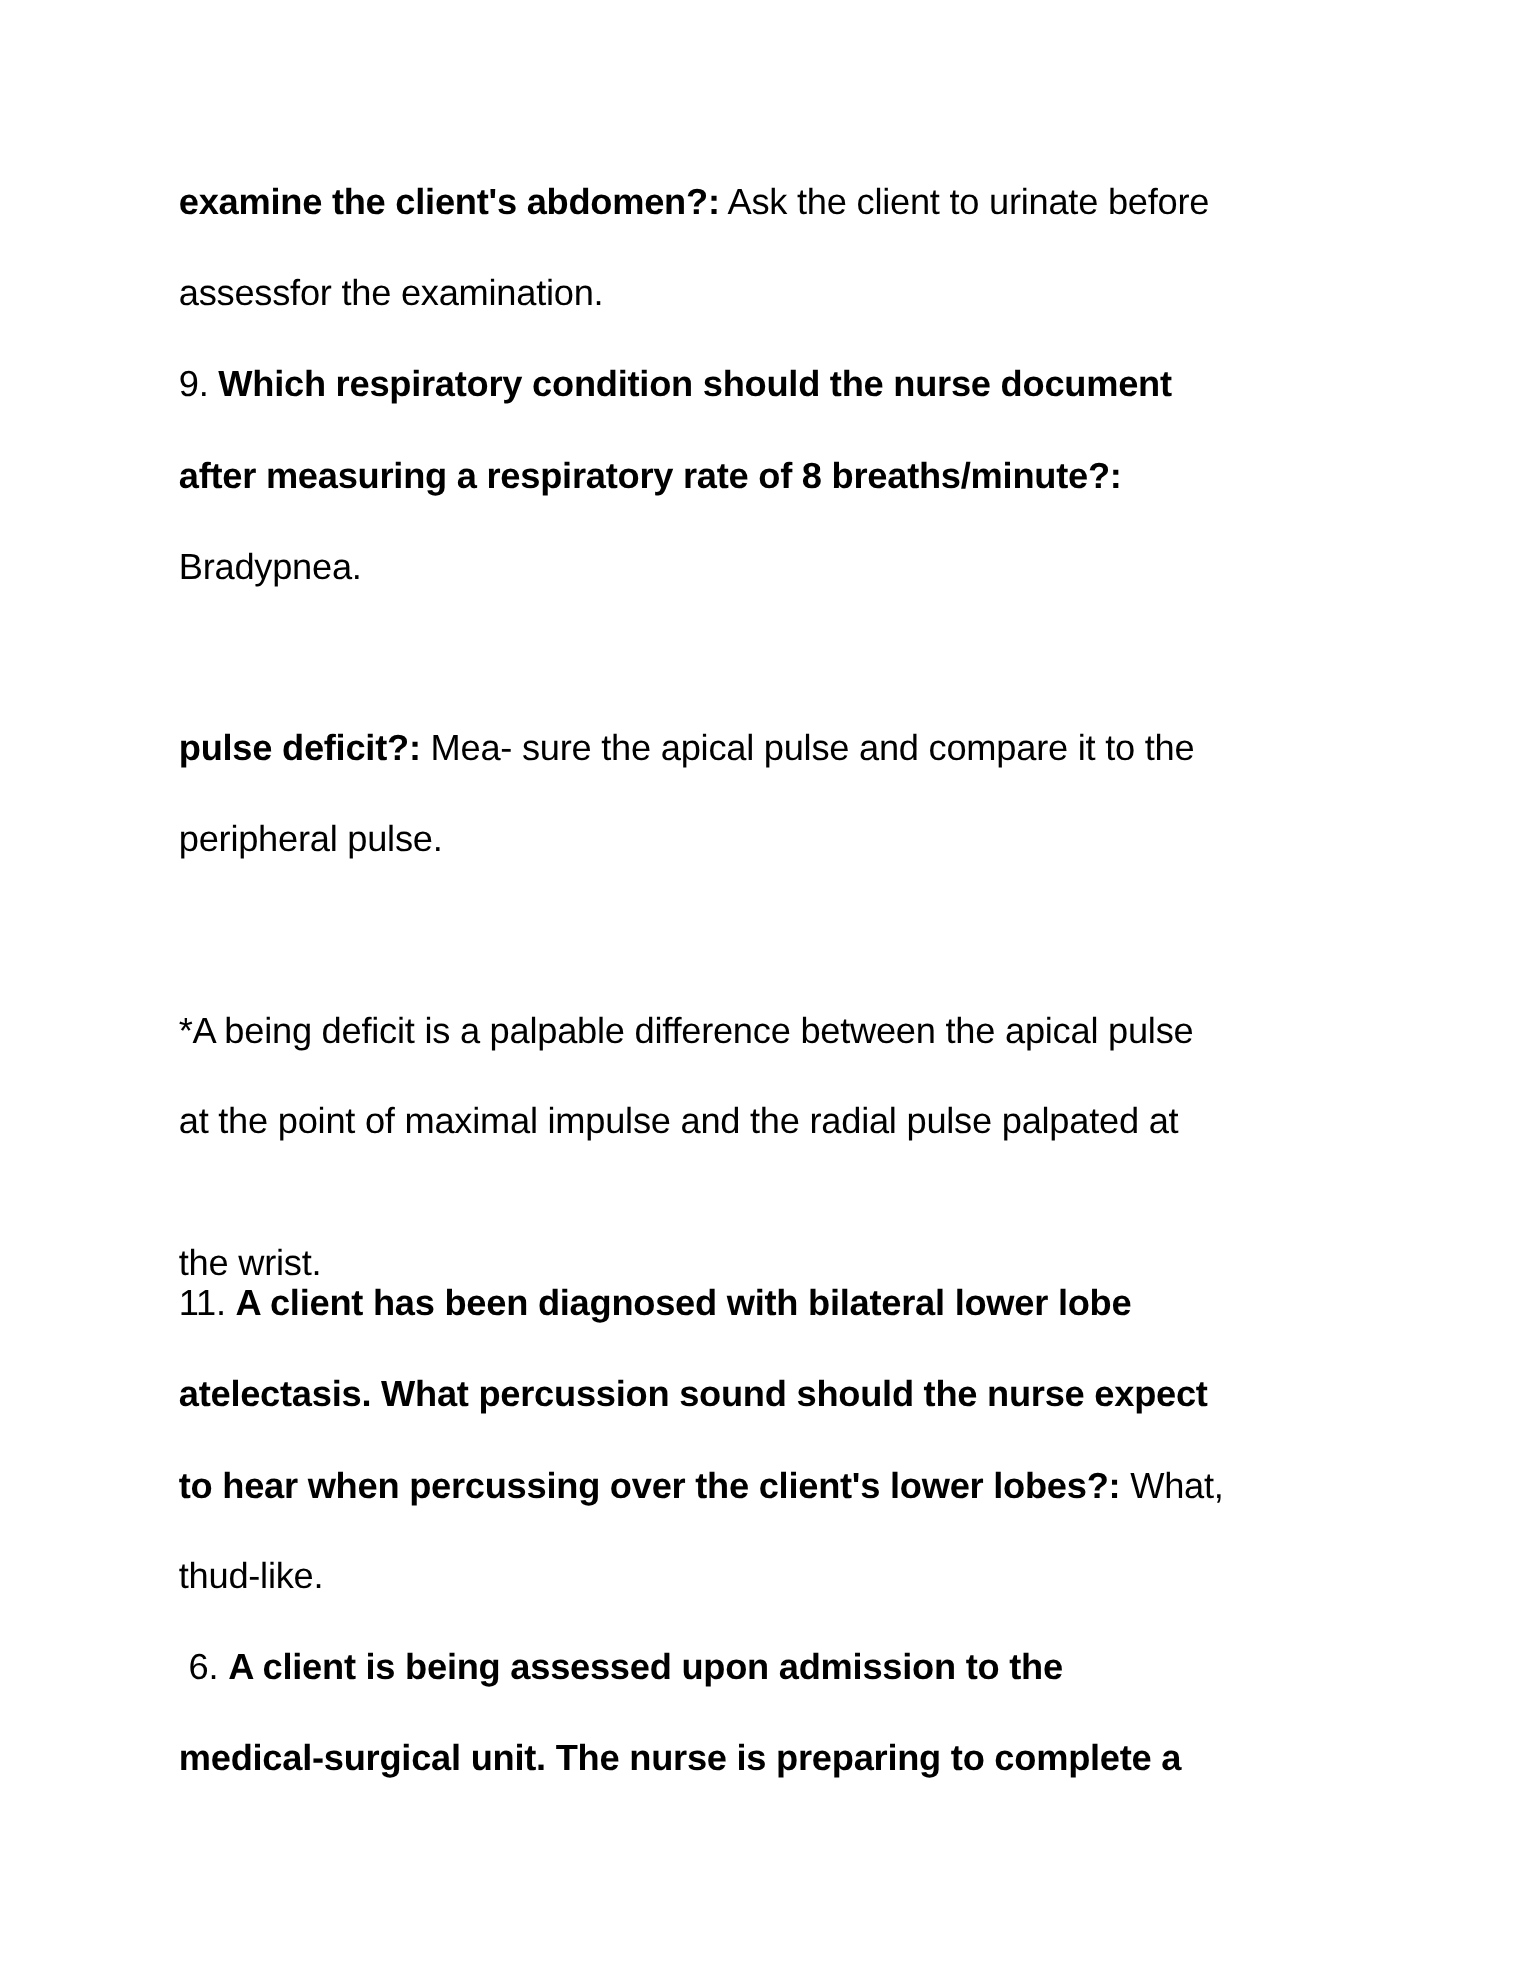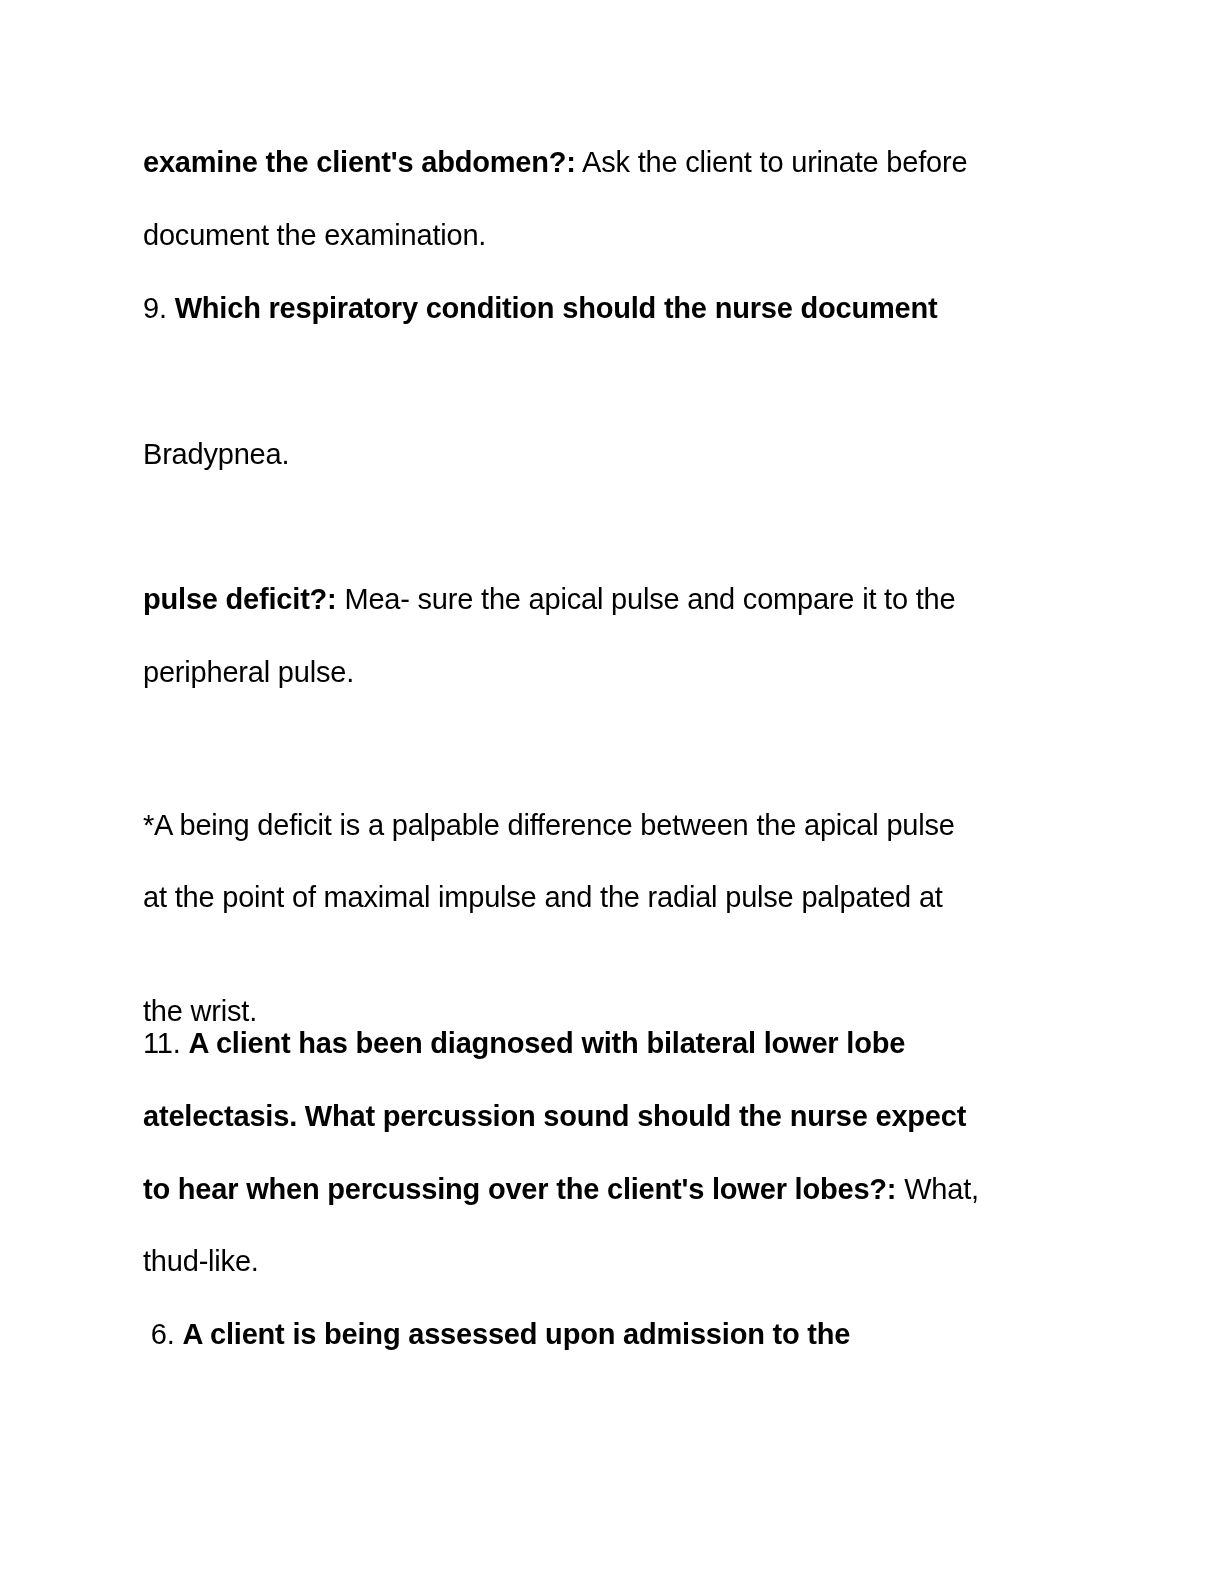--- a/index.html
+++ b/index.html
@@ -31,32 +31,34 @@
       letter-spacing: -0.2px;
     }
     .b { font-weight: bold; }
   </style>
 </head>
 <body>
 
 <div class="page">
 
   <div class="line" style="top:144px"><span class="b">examine the client's abdomen?:</span><span> Ask the client to urinate before</span></div>
-  <div class="line" style="top:217px"><span>document the examination.</span></div>
+  <div class="line" style="top:217px"><span>assessfor the examination.</span></div>
 
   <div class="line" style="top:290px"><span>9. </span><span class="b">Which respiratory condition should the nurse document</span></div>
+  <div class="line" style="top:363px"><span class="b">after measuring a respiratory rate of 8 breaths/minute?:</span></div>
   <div class="line" style="top:436px"><span>Bradypnea.</span></div>
 
   <div class="line" style="top:581px"><span class="b">pulse deficit?:</span><span> Mea- sure the apical pulse and compare it to the</span></div>
   <div class="line" style="top:654px"><span>peripheral pulse.</span></div>
 
   <div class="line" style="top:807px"><span>*A being deficit is a palpable difference between the apical pulse</span></div>
   <div class="line" style="top:879px"><span>at the point of maximal impulse and the radial pulse palpated at</span></div>
   <div class="line" style="top:993px"><span>the wrist.</span></div>
 
   <div class="line" style="top:1025px"><span>11. </span><span class="b">A client has been diagnosed with bilateral lower lobe</span></div>
   <div class="line" style="top:1098px"><span class="b">atelectasis. What percussion sound should the nurse expect</span></div>
   <div class="line" style="top:1171px"><span class="b">to hear when percussing over the client's lower lobes?:</span><span> What,</span></div>
   <div class="line" style="top:1243px"><span>thud-like.</span></div>
 
   <div class="line" style="top:1316px"><span> 6. </span><span class="b">A client is being assessed upon admission to the</span></div>
+  <div class="line" style="top:1389px"><span class="b">medical-surgical unit. The nurse is preparing to complete a</span></div>
 
 </div>
 
 </body></html>

